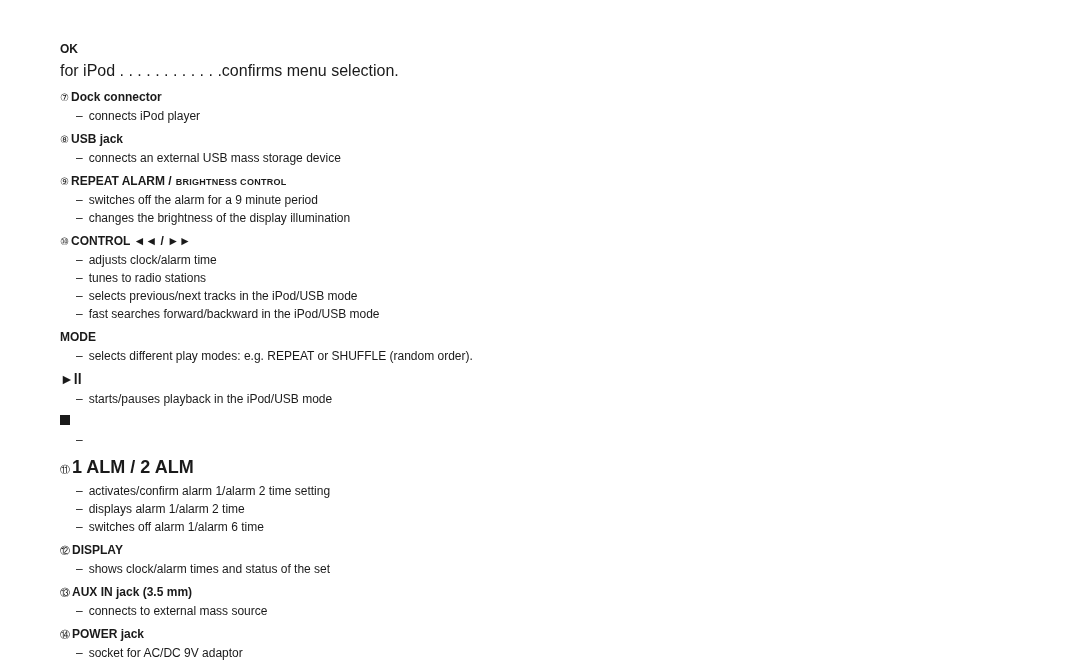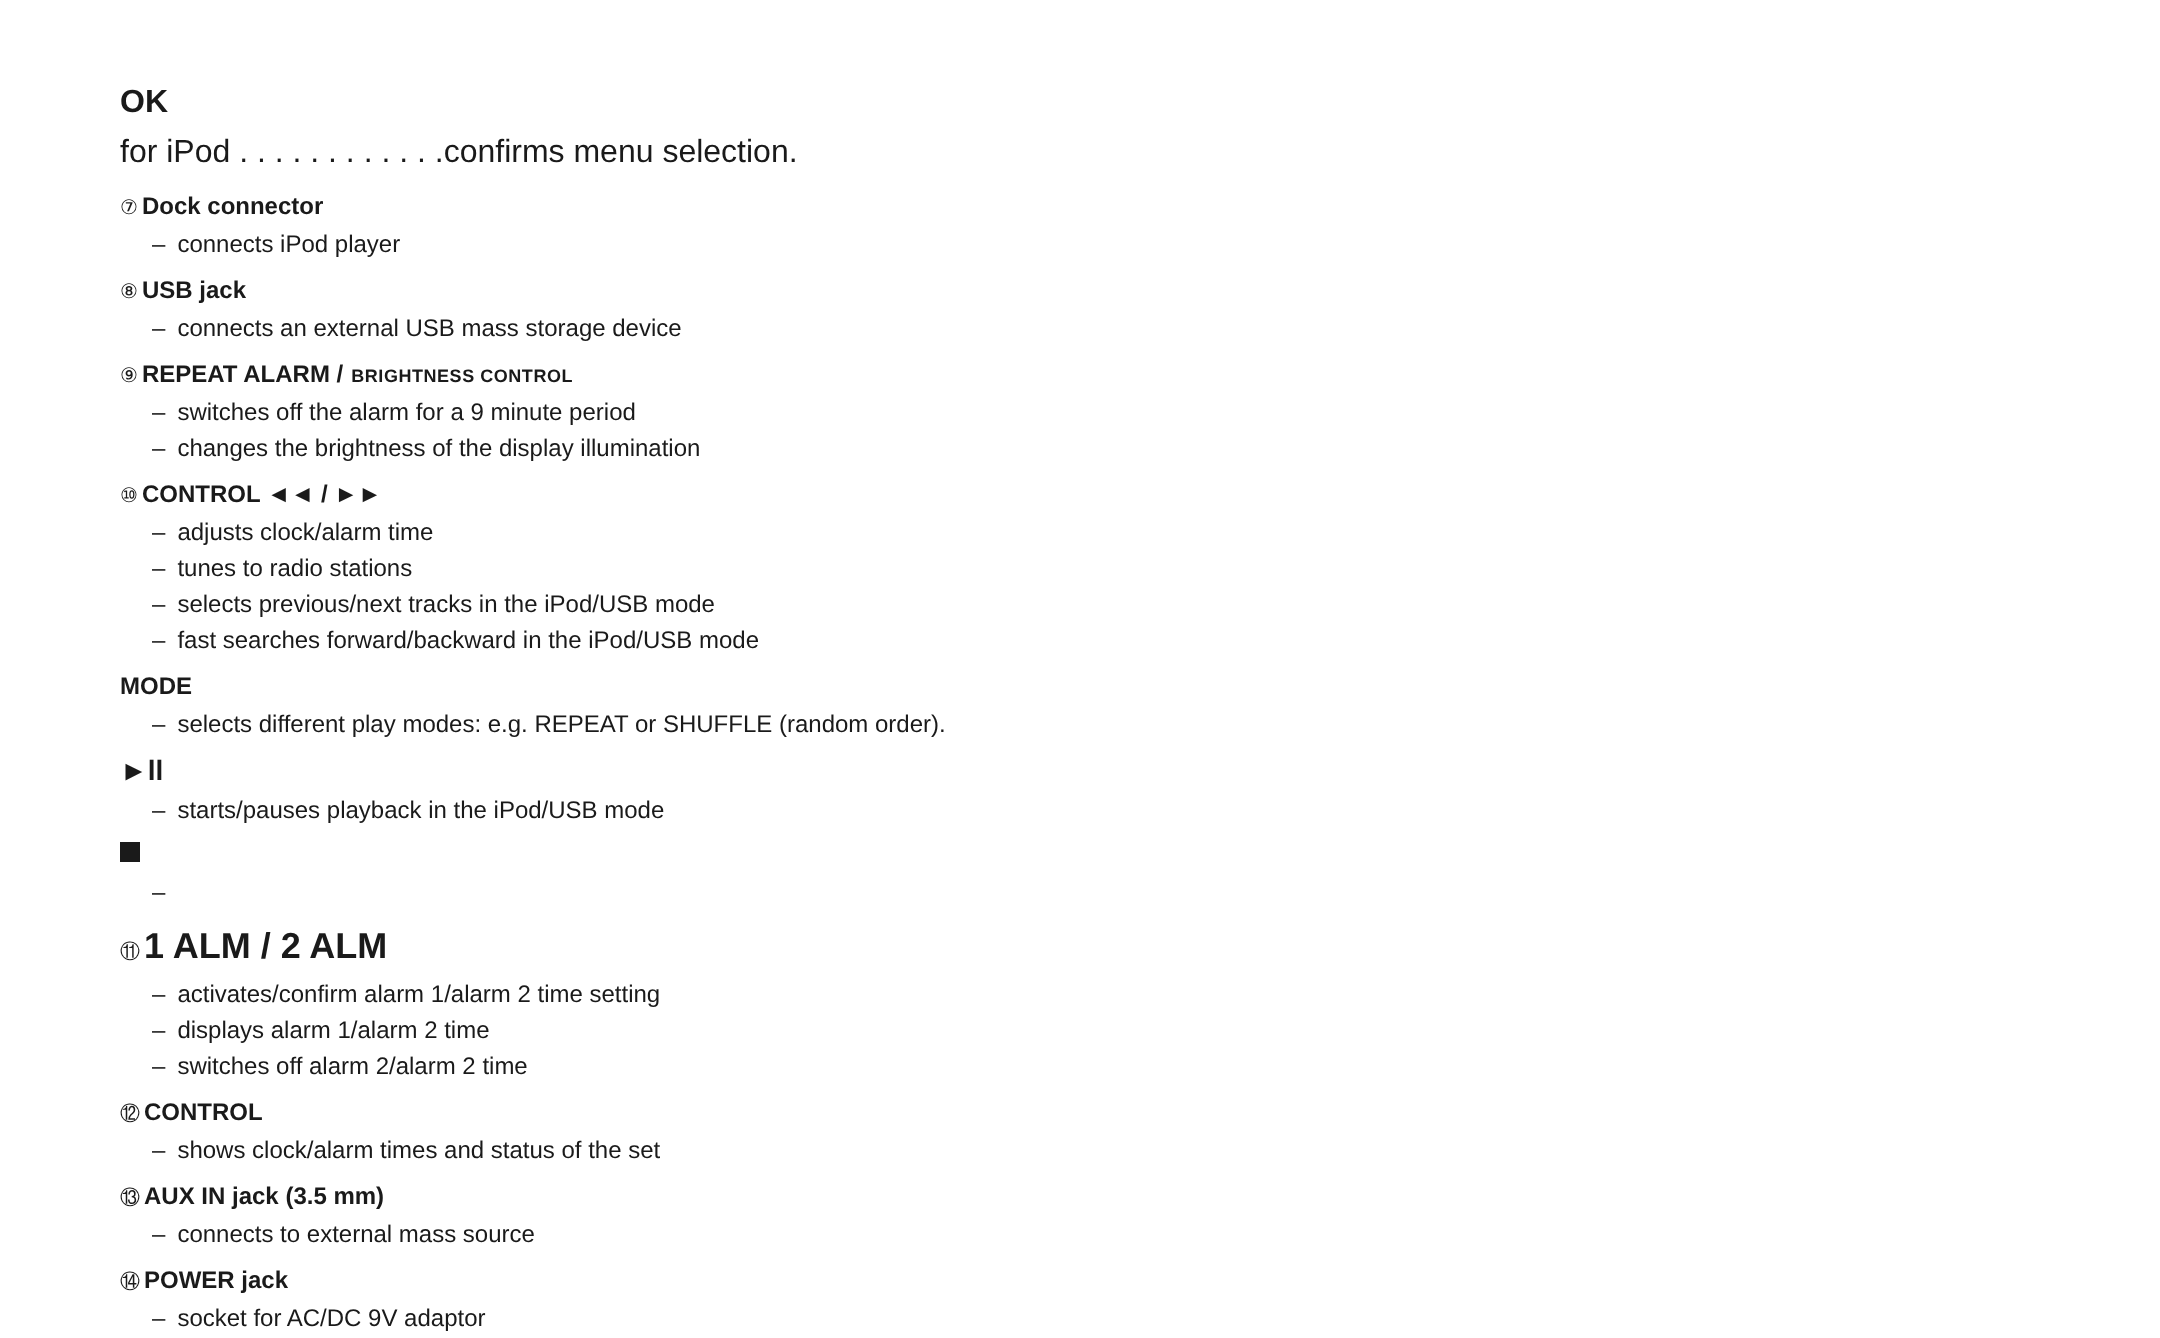--- a/index.html
+++ b/index.html
@@ -43,21 +43,21 @@
       margin-left: 16px;
       font-size: 12px;
       line-height: 1.5;
     }
     .dash {
       margin-right: 6px;
       flex-shrink: 0;
     }
     .ok-label {
       font-weight: bold;
-      font-size: 16px;
+      font-size: 12px;
       margin-bottom: 1px;
     }
     .ok-line {
       display: flex;
       align-items: baseline;
       margin-bottom: 2px;
       font-size: 16px;
     }
     .section-header {
       display: flex;
@@ -196,28 +196,28 @@
     <div class="bullet-line">
       <span class="dash">–</span>
       <span>activates/confirm alarm 1/alarm 2 time setting</span>
     </div>
     <div class="bullet-line">
       <span class="dash">–</span>
       <span>displays alarm 1/alarm 2 time</span>
     </div>
     <div class="bullet-line">
       <span class="dash">–</span>
-      <span>switches off alarm 2/alarm 2 time</span>
+      <span>switches off alarm 1/alarm 6 time</span>
     </div>
   </div>
 
   <div class="section">
     <div class="section-header">
       <span class="circle-num">⑫</span>
-      <span class="label-bold">CONTROL</span>
+      <span class="label-bold">DISPLAY</span>
     </div>
     <div class="bullet-line">
       <span class="dash">–</span>
       <span>shows clock/alarm times and status of the set</span>
     </div>
   </div>
 
   <div class="section">
     <div class="section-header">
       <span class="circle-num">⑬</span>

